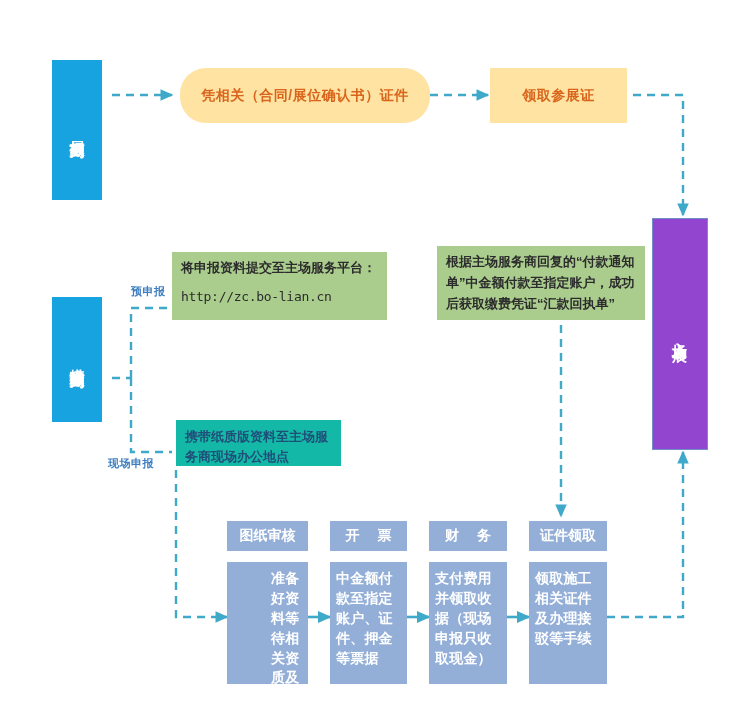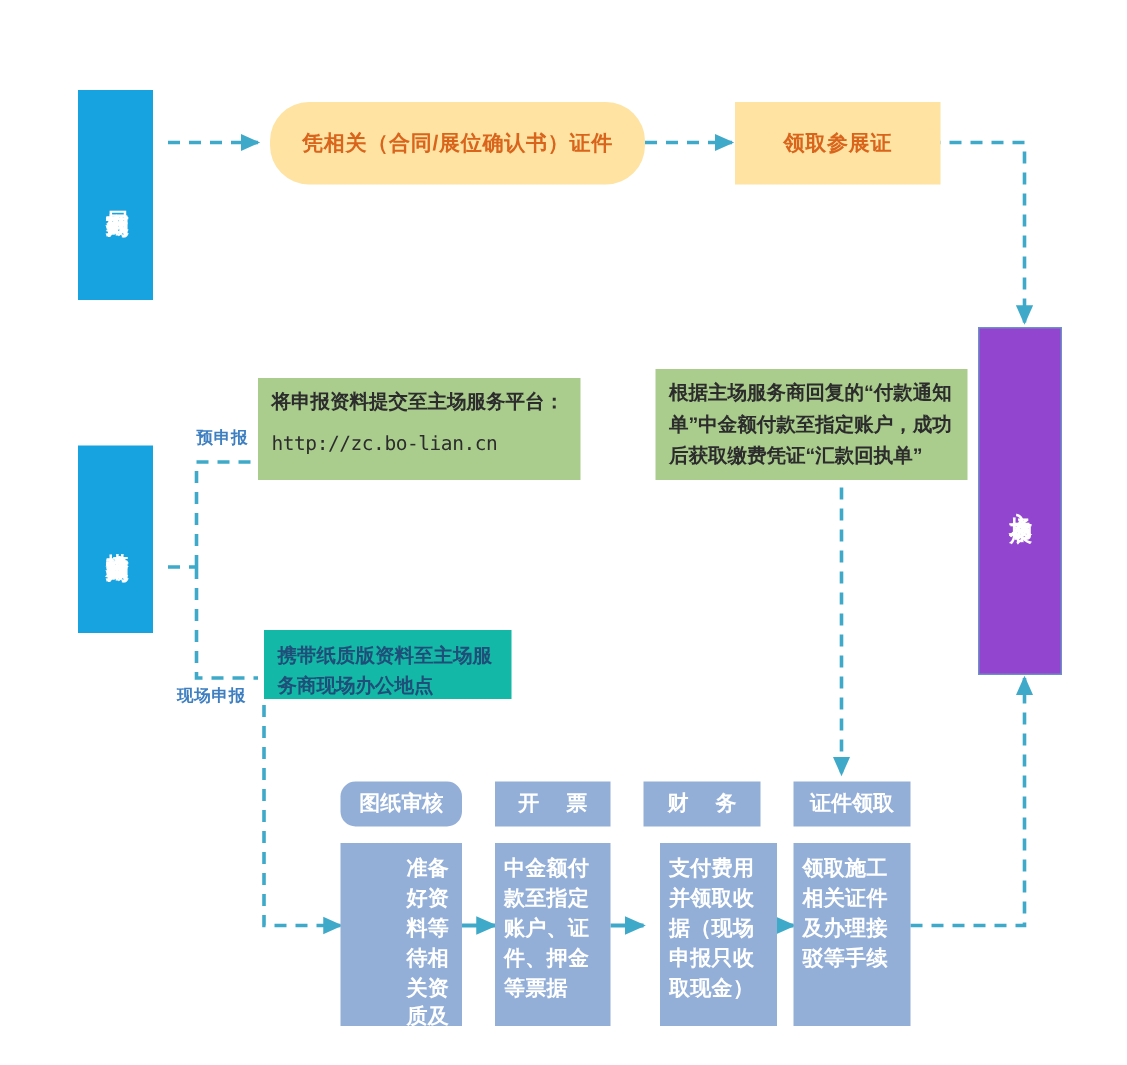--- a/index.html
+++ b/index.html
@@ -173,23 +173,23 @@
 <div class="node box-green" style="left:172px; top:252px; width:215px; height:68px;">
   <span>将申报资料提交至主场服务平台：</span>
   <span class="url">http://zc.bo-lian.cn</span>
 </div>
 
 <div class="node box-paleblue" style="left:176px; top:420px; width:165px; height:46px;">携带纸质版资料至主场服务商现场办公地点</div>
 
 <div class="node box-green plain" style="left:437px; top:246px; width:208px; height:74px;">根据主场服务商回复的“付款通知单”中金额付款至指定账户，成功后获取缴费凭证“汇款回执单”</div>
 
 <div class="edge-label" style="left:131px; top:284px;">预申报</div>
-<div class="edge-label" style="left:118px; top:456px;">现场申报</div>
+<div class="edge-label" style="left:108px; top:456px;">现场申报</div>
 
-<div class="node chip" style="left:227px; top:521px; width:81px; height:30px;border-radius:10px;">图纸审核</div>
+<div class="node chip" style="left:227px; top:521px; width:81px; height:30px;">图纸审核</div>
 <div class="node chip spaced" style="left:330px; top:521px; width:77px; height:30px;">开 票</div>
 <div class="node chip spaced" style="left:429px; top:521px; width:78px; height:30px;">财 务</div>
 <div class="node chip" style="left:529px; top:521px; width:78px; height:30px;">证件领取</div>
 
 <div class="node step" style="left:227px; top:562px; width:81px; height:122px;padding-left:44px;">准备好资料等待相关资质及施工图纸审核</div>
 <div class="node step" style="left:330px; top:562px; width:77px; height:122px;">中金额付款至指定账户、证件、押金等票据</div>
-<div class="node step" style="left:429px; top:562px; width:78px; height:122px;margin-left:11px;">支付费用并领取收据（现场申报只收取现金）</div>
+<div class="node step" style="left:429px; top:562px; width:78px; height:122px;">支付费用并领取收据（现场申报只收取现金）</div>
 <div class="node step" style="left:529px; top:562px; width:78px; height:122px;">领取施工相关证件及办理接驳等手续</div>
 
 </body></html>

